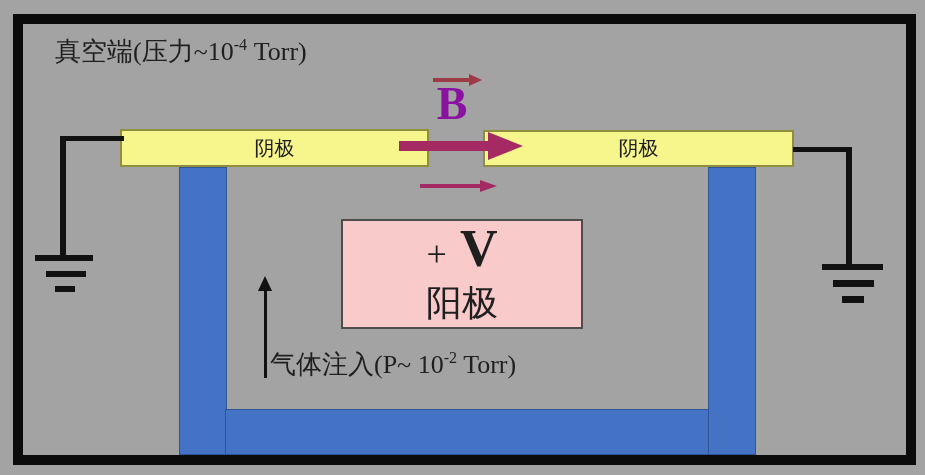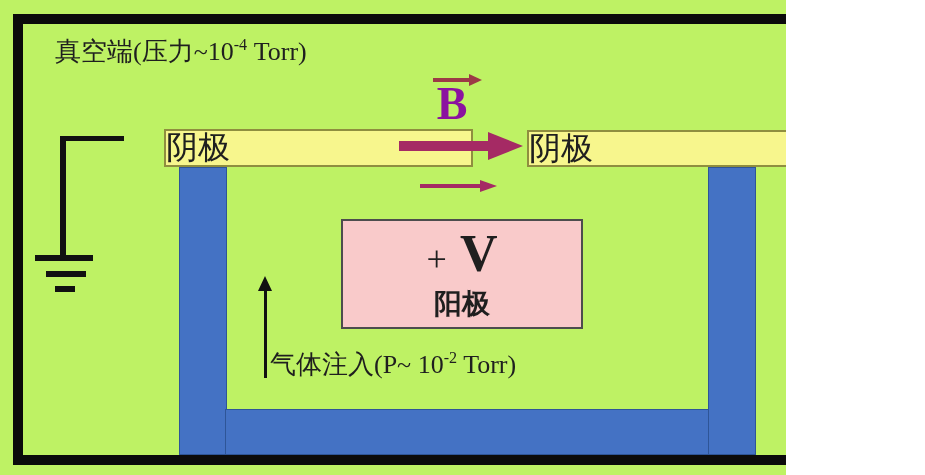--- a/index.html
+++ b/index.html
@@ -1,48 +1,48 @@
 <!DOCTYPE html>
 <html style="--frame: #0b0b0b; --text: #1f1f1f; --cathode-fill: #f7f68d; --cathode-border: #8f8e3f; --wall-fill: #4472c4; --wall-border: #2e5597; --anode-fill: #f9caca; --anode-border: #4d4d4d; --field-arrow: #a52a64; --hat-arrow: #9c3a46; --b-label: #8b12a0; --wire: #111111;"><head>
 <meta charset="utf-8">
 <style>
   html,body{margin:0;padding:0;background:#ffffff;}
   .stage{
-    position:relative;width:786px;height:475px;background:#bef264;overflow:hidden;
+    position:relative;width:925px;height:475px;background:#a3a3a3;overflow:hidden;
     font-family:"Liberation Serif","DejaVu Serif",serif;color:var(--text,#1f1f1f);
   }
   .abs{position:absolute;box-sizing:border-box;}
 
   
   .frame{left:13px;top:14px;width:903px;height:451px;border:10px solid var(--frame);}
 
   
   .vacuum-label{left:55px;top:34px;font-size:26px;white-space:nowrap;}
   .vacuum-label sup,.gas-label sup{font-size:62%;line-height:0;}
 
   
   .cathode{background:var(--cathode-fill);border:2px solid var(--cathode-border);
-    display:flex;align-items:center;justify-content:flex-start;font-size:32px;margin-left:44px;}
+    display:flex;align-items:center;justify-content:center;font-size:20px;}
   .cathode-left{left:120px;top:129px;width:309px;height:38px;}
   .cathode-right{left:483px;top:130px;width:311px;height:37px;}
 
   
   .wall{background:var(--wall-fill);border:1px solid var(--wall-border);}
   .wall-left{left:179px;top:167px;width:48px;height:288px;}
   .wall-right{left:708px;top:167px;width:48px;height:288px;}
   .wall-bottom{left:225px;top:409px;width:484px;height:46px;}
 
   
   .anode{left:341px;top:219px;width:242px;height:110px;background:var(--anode-fill);
     border:2px solid var(--anode-border);display:flex;flex-direction:column;
     align-items:center;justify-content:center;}
   .anode-voltage{display:flex;align-items:baseline;gap:13px;line-height:1;}
   .anode-plus{font-size:36px;}
   .anode-v{font-size:52px;font-weight:bold;}
-  .anode-name{font-size:28px;line-height:1.15;margin-top:8px;font-weight:bold;}
+  .anode-name{font-size:36px;line-height:1.15;margin-top:8px;}
 
   
   .shaft-main{left:399px;top:141px;width:91px;height:10px;background:var(--field-arrow);}
   .head-main{left:488px;top:132px;width:0;height:0;
     border-top:14px solid transparent;border-bottom:14px solid transparent;
     border-left:35px solid var(--field-arrow);}
   .shaft-sec{left:420px;top:184px;width:61px;height:4px;background:var(--field-arrow);}
   .head-sec{left:480px;top:180px;width:0;height:0;
     border-top:6px solid transparent;border-bottom:6px solid transparent;
     border-left:17px solid var(--field-arrow);}

